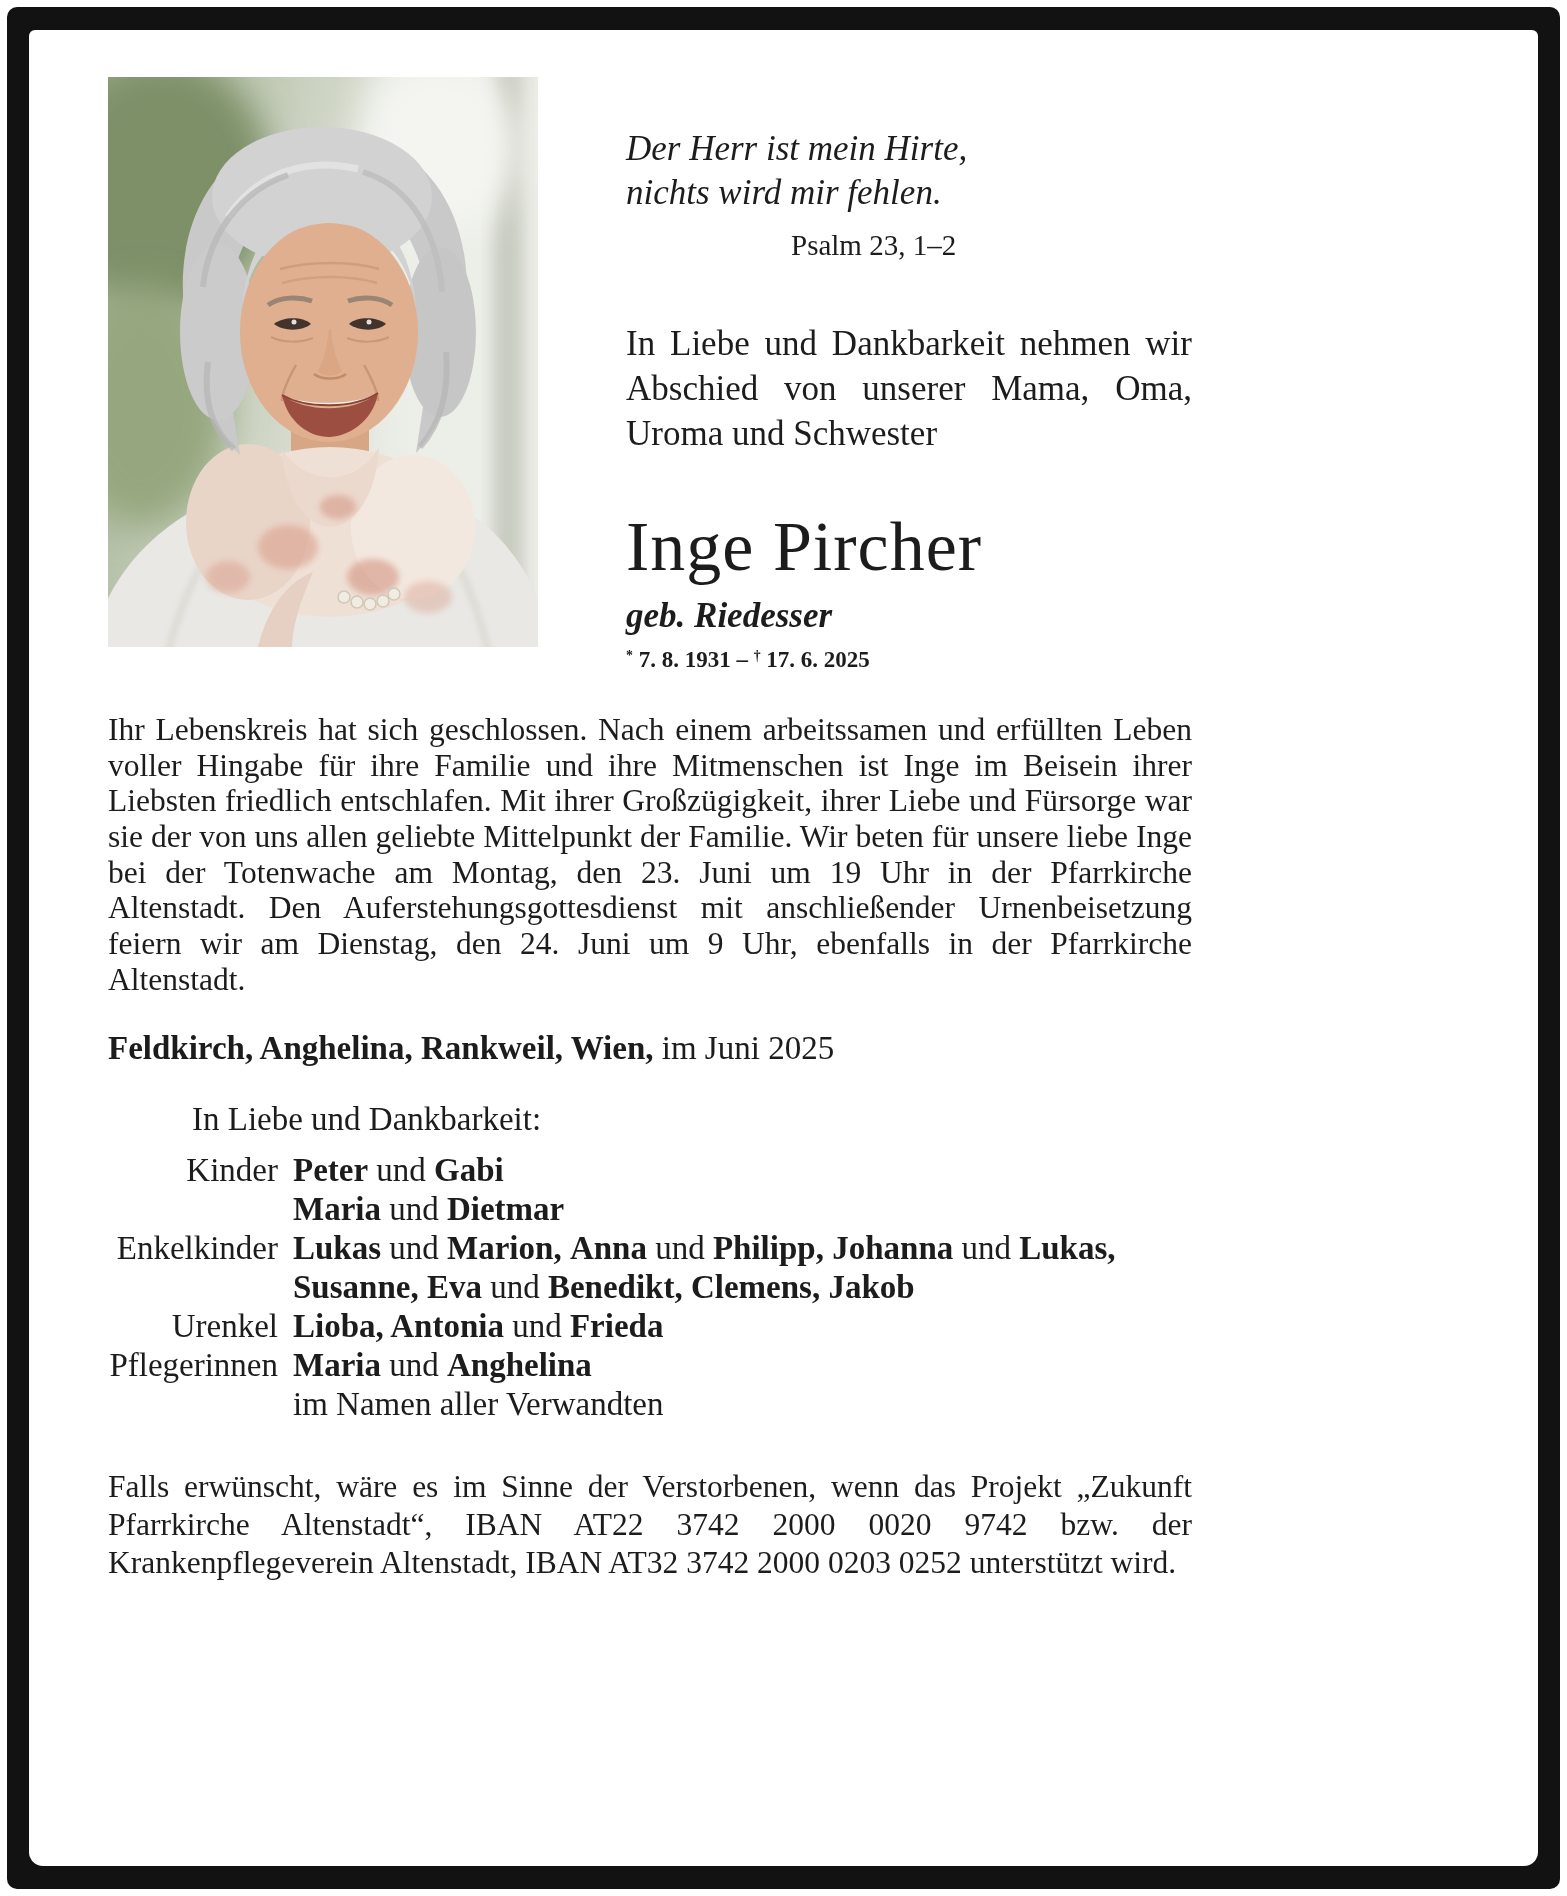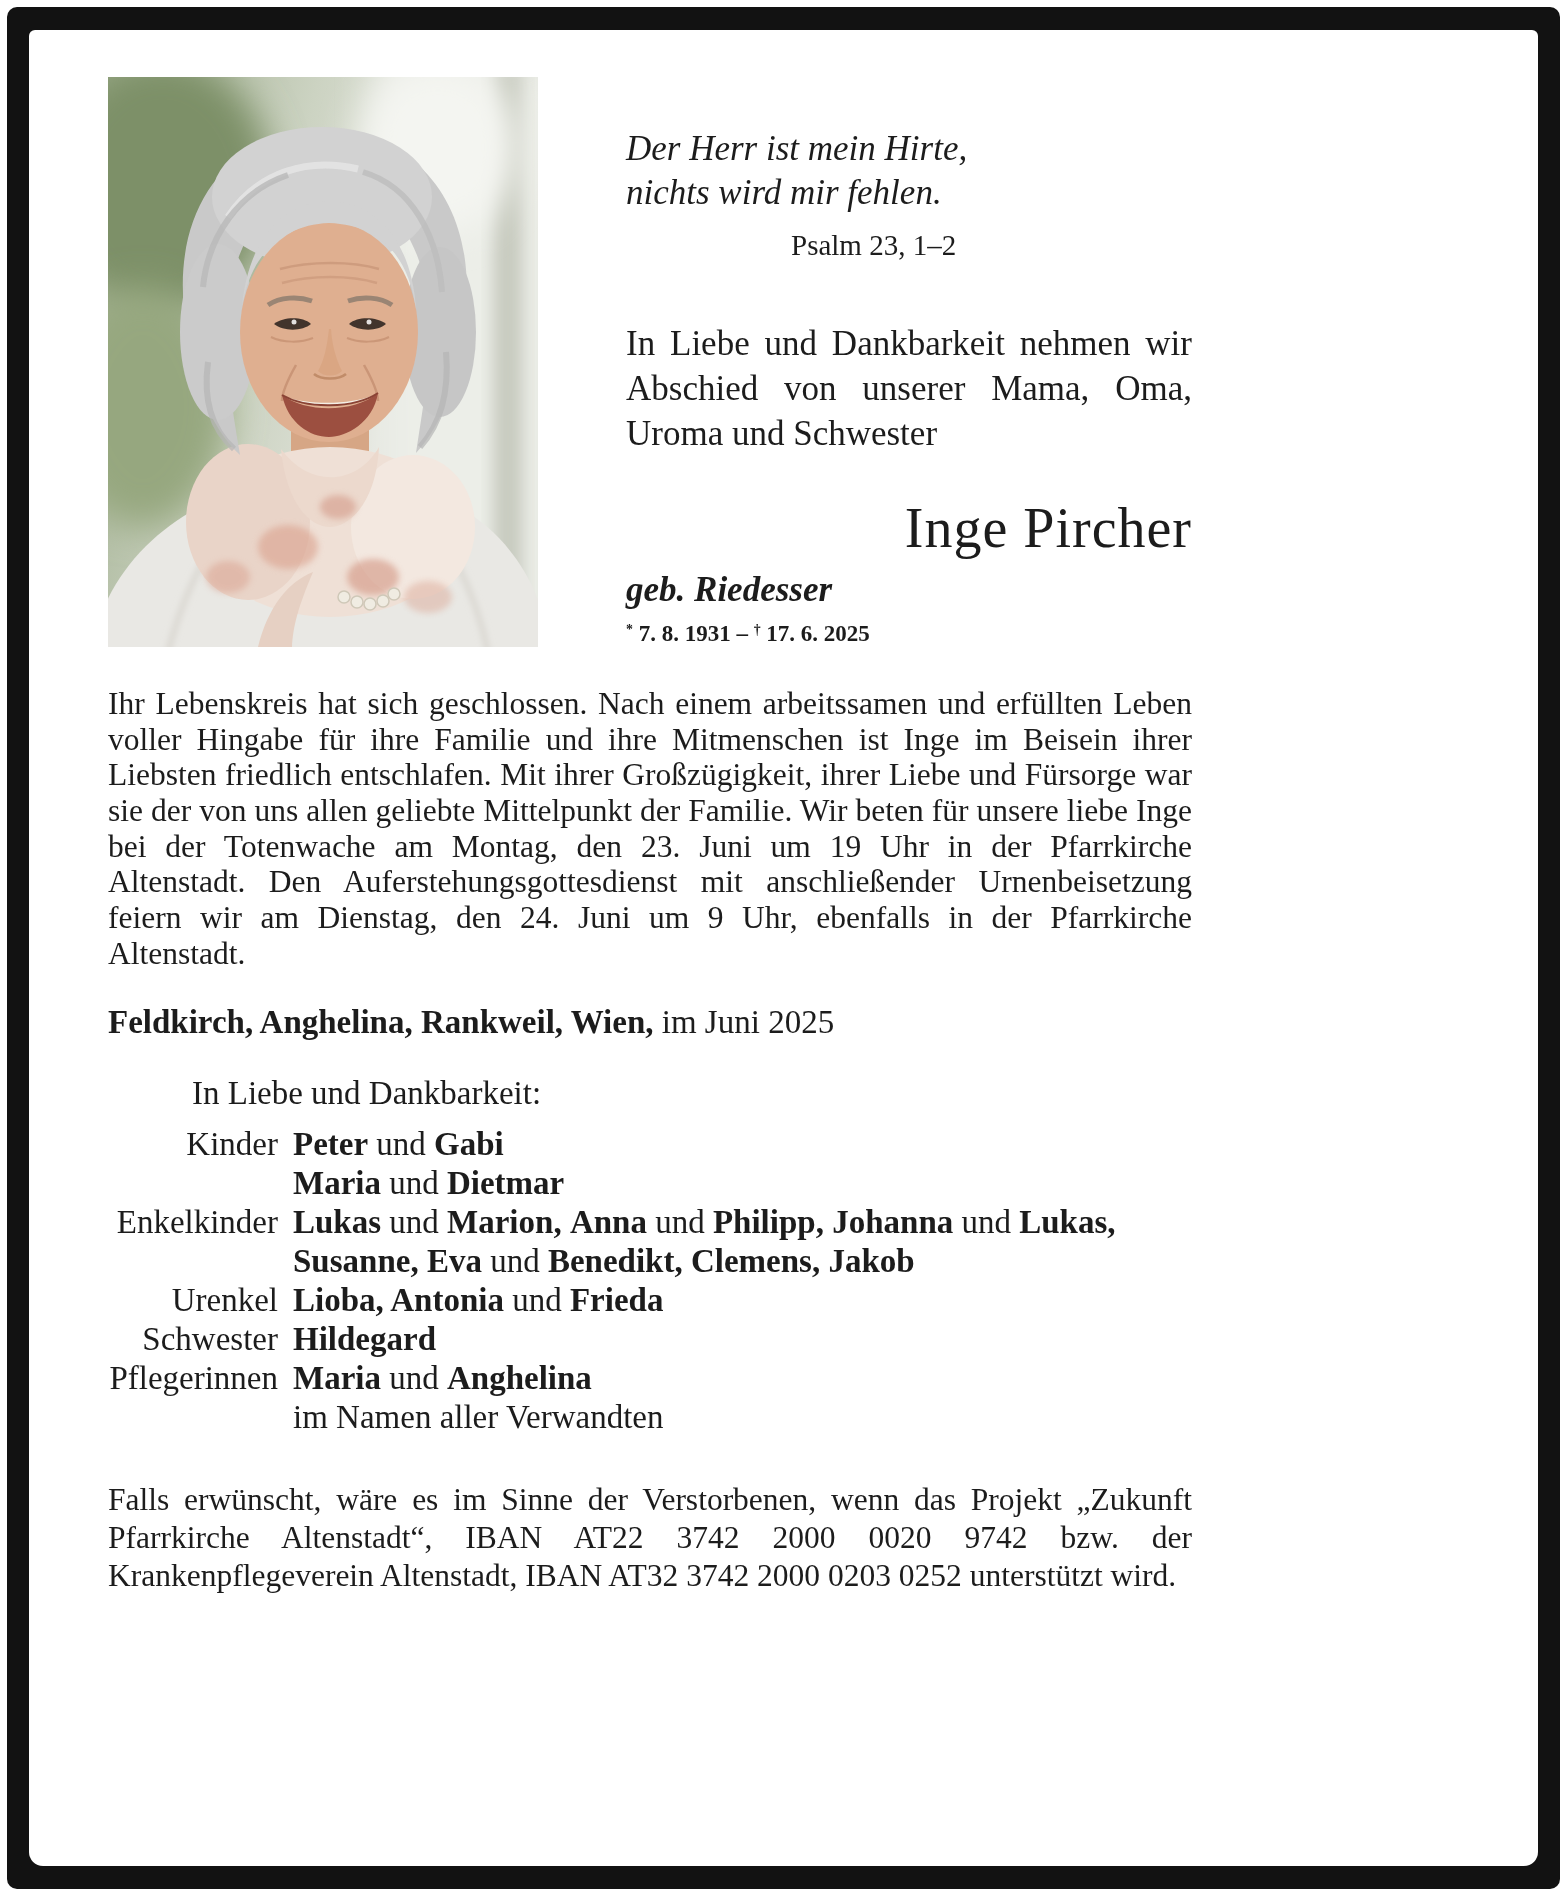--- a/index.html
+++ b/index.html
@@ -27,21 +27,21 @@
   .top { display:flex; }
   .photo {
     flex:0 0 430px; width:430px; height:570px;
     overflow:hidden; background:#cfd4c8;
   }
   .photo svg { display:block; width:100%; height:100%; }
   .right-col { margin-left:88px; width:568px; }
   .quote { margin-top:50px; font-style:italic; font-size:35px; line-height:44px; }
   .psalm { font-style:normal; font-size:29px; margin-top:8px; padding-left:165px; }
   .intro { margin-top:54px; font-size:35px; line-height:45px; text-align:justify; hyphens:auto; }
-  .name { margin-top:44px; font-size:56px; font-weight:400; letter-spacing:1px; line-height:1.0; white-space:nowrap;text-align:right; }
+  .name { margin-top:56px; font-size:70px; font-weight:400; letter-spacing:1px; line-height:1.0; white-space:nowrap; }
   .maiden { margin-top:14px; font-size:35px; font-weight:700; line-height:40px;font-style:italic; }
   .dates { font-size:23px; font-weight:700; line-height:40px; }
   .sup { font-size:0.6em; vertical-align:0.5em; }
   .body-text { margin-top:32px; font-size:31.5px; line-height:35.7px; text-align:justify; hyphens:auto; }
   .places { margin-top:30px; font-size:33px; line-height:40px; }
   .b { font-weight:700; }
   .family { margin-top:32px; font-size:33px; line-height:39px; }
   .family-heading { margin-left:84px; margin-bottom:12px; }
   .family-row { display:flex; }
   .family-label { flex:0 0 185px; width:185px; text-align:right; padding-right:15px; }
@@ -181,24 +181,20 @@
           </div>
           <div class="family-row">
             <div class="family-label"></div>
             <div class="family-names"><span class="b">Susanne, Eva</span><span> und </span><span class="b">Benedikt, Clemens, Jakob</span></div>
           </div>
           <div class="family-row">
             <div class="family-label">Urenkel</div>
             <div class="family-names"><span class="b">Lioba, Antonia</span><span> und </span><span class="b">Frieda</span></div>
           </div>
           <div class="family-row">
-            <div class="family-label">Schwester</div>
-            <div class="family-names"><span class="b">Hildegard</span></div>
-          </div>
-          <div class="family-row">
             <div class="family-label">Pflegerinnen</div>
             <div class="family-names"><span class="b">Maria</span><span> und </span><span class="b">Anghelina</span></div>
           </div>
           <div class="family-row">
             <div class="family-label"></div>
             <div class="family-names"><span>im Namen aller Verwandten</span></div>
           </div>
         </div>
     </div>
 

